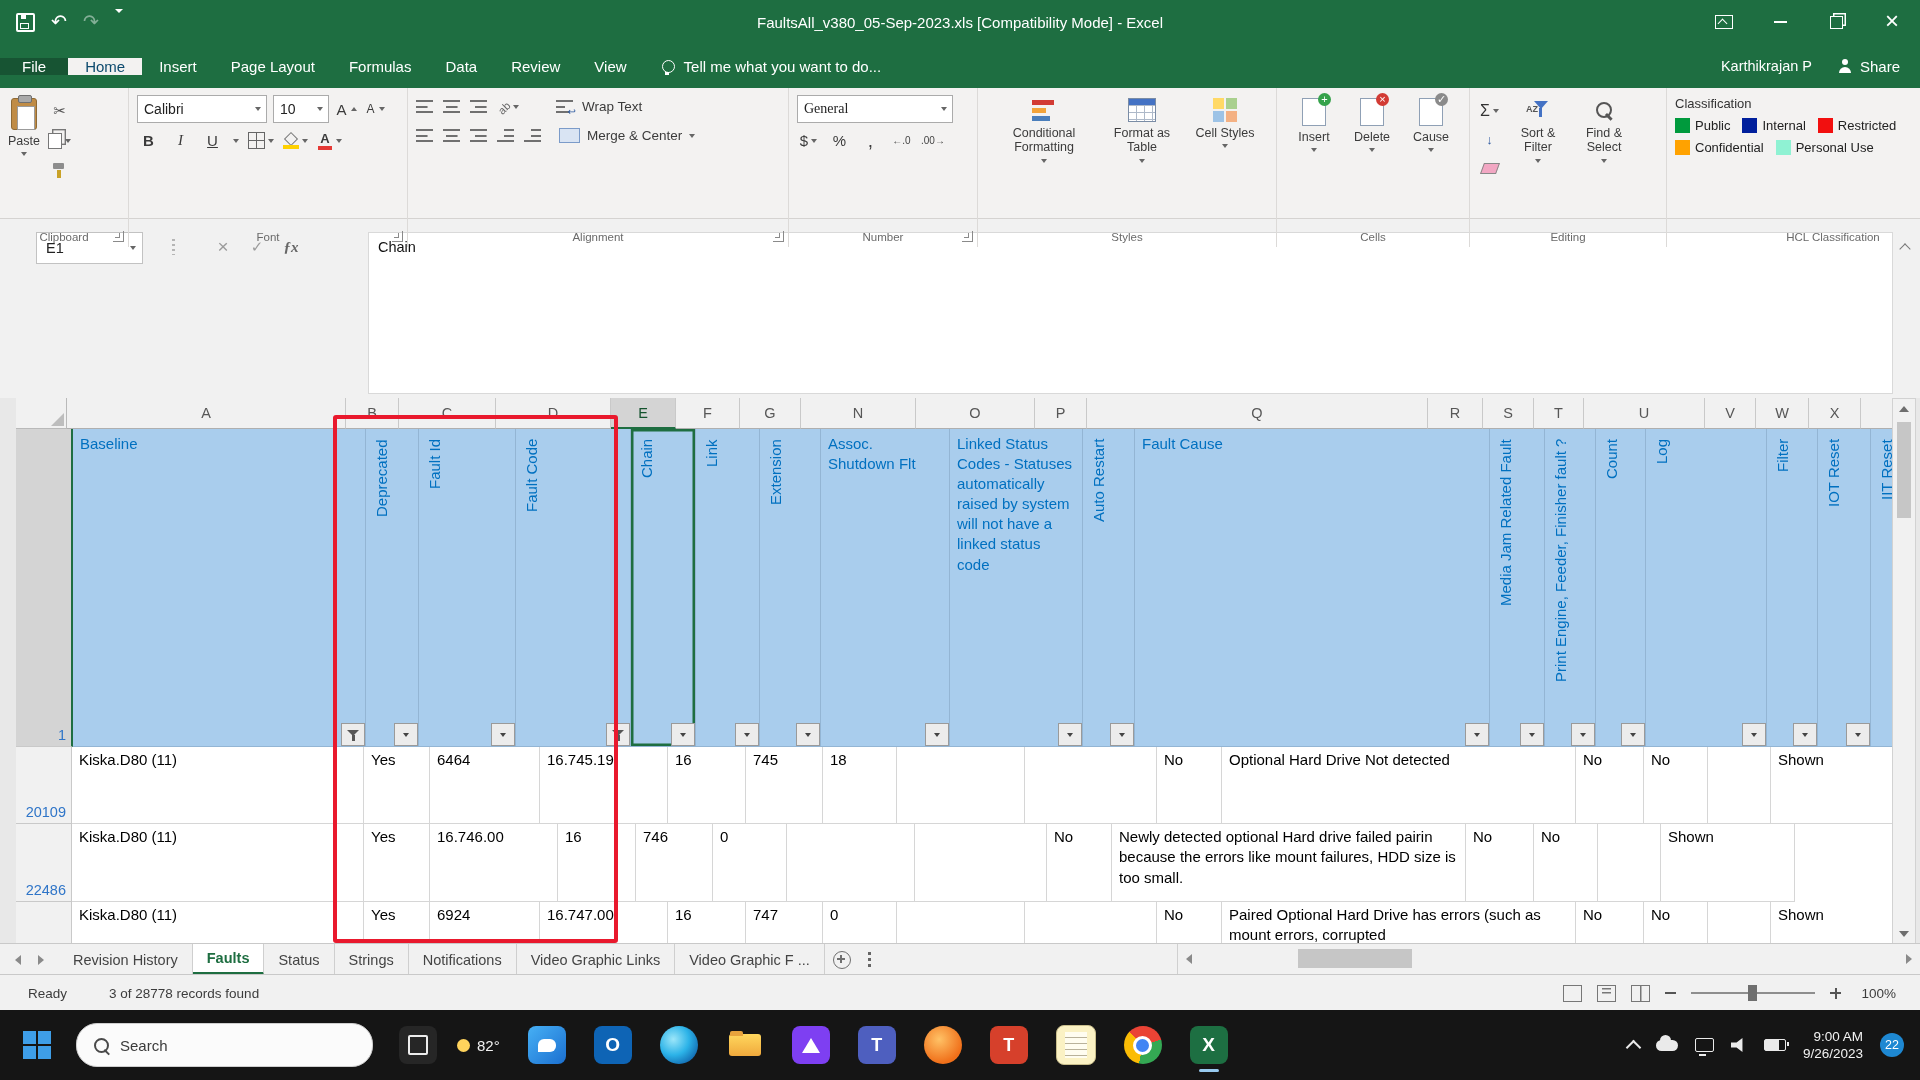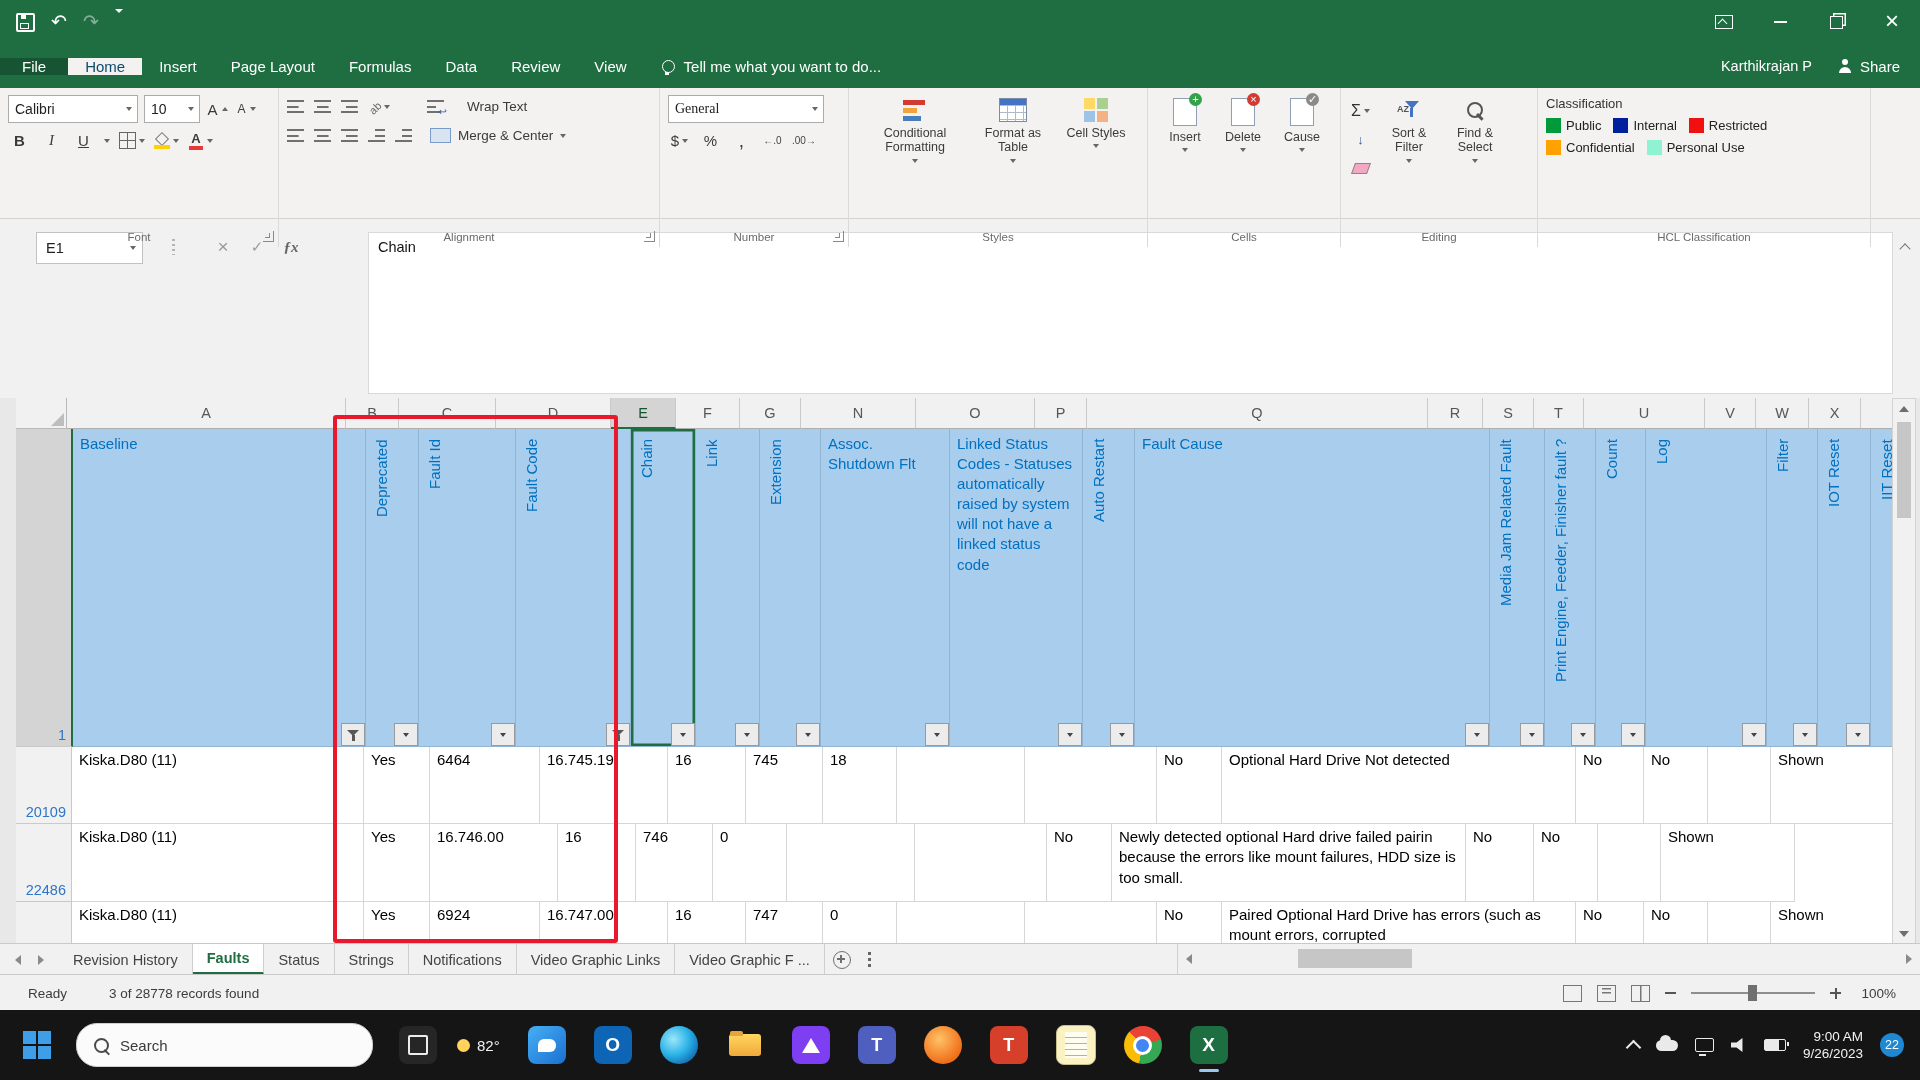--- a/index.html
+++ b/index.html
@@ -254,20 +254,21 @@
 </head>
 <body>
 
 <div class="titlebar">
   <div class="qat">
     <span class="ic-save"></span>
     <span class="ic-undo"></span>
     <span class="ic-redo dim"></span>
     <span><span class="qat-car-bar"></span><span class="qat-car"></span></span>
   </div>
+  <div class="title">FaultsAll_v380_05-Sep-2023.xls  [Compatibility Mode] - Excel</div>
   <div class="winctl">
     <div class="winbtn">
         <span class="ic-ribopt"></span>
       </div>
     <div class="winbtn">
         <span class="ic-min"></span>
       </div>
     <div class="winbtn">
         <span class="ic-rest"></span>
       </div>
@@ -296,20 +297,43 @@
     <span class="username">Karthikrajan P</span>
     <span class="share">
       <span class="ic-person"></span>
       <span>Share</span>
     </span>
   </div>
 </div>
 
 <div class="ribbon">
 
+  <div class="rgroup" style="width:112px;">
+    <div class="bigbtn">
+      <span class="ic-paste">
+          <span class="board"></span>
+          <span class="cliptop"></span>
+          <span class="page"></span>
+        </span>
+      <span>Paste</span>
+      <span class="car"></span>
+    </div>
+    <div class="minicol">
+      <div class="sbtn ic-cut"></div>
+      <div class="sbtn">
+          <span class="ic-copy"></span>
+          <span class="car"></span>
+        </div>
+      <div class="sbtn">
+          <span class="ic-painter"></span>
+        </div>
+    </div>
+    <div class="glabel">Clipboard</div>
+    <div class="launcher"></div>
+  </div>
 
   <div class="rgroup" style="width:262px;">
     <div class="rcol" style="width:100%;">
       <div class="rrow">
         <div class="combo" style="width:122px;">
             <span>Calibri</span>
             <span class="car"></span>
           </div>
         <div class="combo" style="width:48px;">
             <span>10</span>
@@ -344,21 +368,21 @@
   <div class="rgroup" style="width:364px;">
     <div class="rcol" style="width:100%;">
       <div class="rrow" style="gap:10px;">
         <span class="ic-al"></span>
         <span class="ic-al c"></span>
         <span class="ic-al r"></span>
         <div class="sbtn">
             <span class="ic-orient"></span>
             <span class="car"></span>
           </div>
-        <div class="sbtn" style="margin-left:26px;gap:23px;">
+        <div class="sbtn" style="margin-left:26px;gap:9px;">
           <span class="ic-wrap"></span>
           <span style="font-size:13.5px;">Wrap Text</span>
         </div>
       </div>
       <div class="rrow" style="gap:10px;">
         <span class="ic-al"></span>
         <span class="ic-al c"></span>
         <span class="ic-al r"></span>
         <span class="ic-indent1"></span>
         <span class="ic-indent1"></span>

